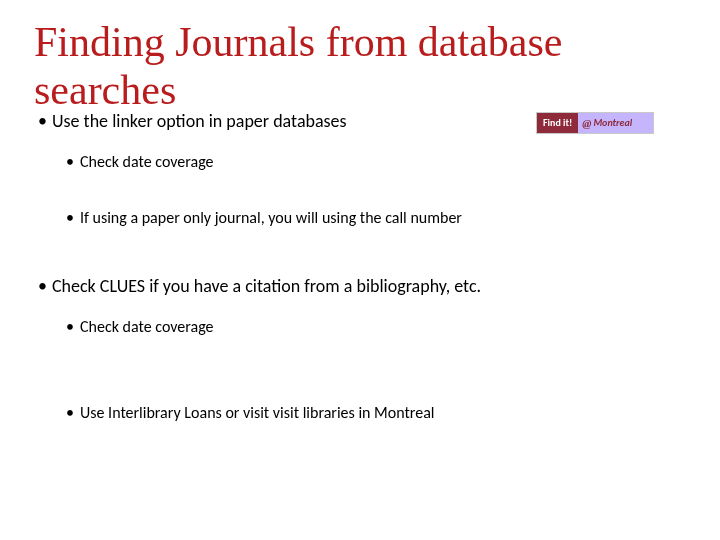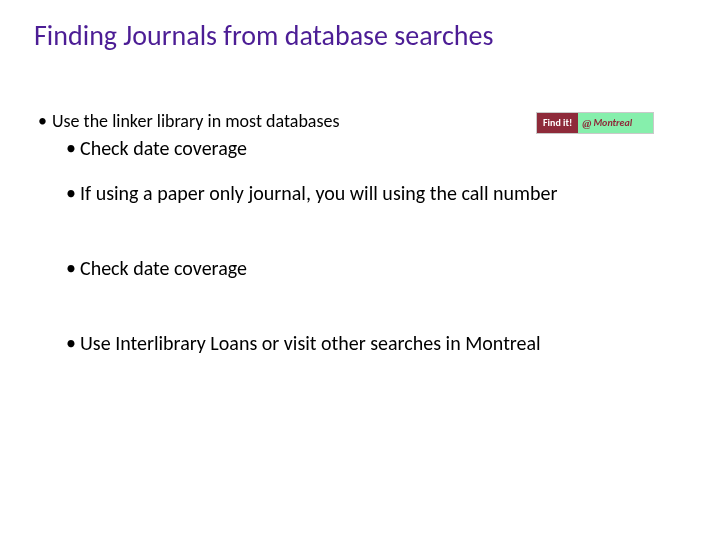--- a/index.html
+++ b/index.html
@@ -15,24 +15,25 @@
     position: relative;
     width: 720px;
     height: 540px;
     box-sizing: border-box;
   }
   .title {
     position: absolute;
     top: 18px;
     left: 34px;
     right: 20px;
-    font-size: 28px;
+    font-size: 42px;
     font-weight: 400;
     letter-spacing: 0px;
-    color: #4c1d95;
+    color: #b91c1c;
+    font-family: Liberation Serif, serif;
   }
   .content {
     position: absolute;
     top: 110px;
     left: 38px;
     right: 30px;
   }
   .lvl1 {
     font-size: 18px;
     line-height: 1.3;
@@ -41,23 +42,23 @@
     padding-left: 14px;
     position: relative;
   }
   .lvl1::before {
     content: "•";
     position: absolute;
     left: 0;
     top: 0;
   }
   .lvl2 {
-    font-size: 20px;
+    font-size: 16px;
     line-height: 1.35;
-    margin-top: 2px;
+    margin-top: 18px;
     margin-bottom: 2px;
     padding-left: 14px;
     margin-left: 28px;
     position: relative;
   }
   .lvl2::before {
     content: "•";
     position: absolute;
     left: 0;
     top: 0;
@@ -65,21 +66,21 @@
   .gap-sm { height: 14px; }
   .gap-lg { height: 44px; }
 
   .badge {
     position: absolute;
     top: 112px;
     right: 66px;
     width: 116px;
     height: 20px;
     border: 1px solid #c9c9c9;
-    background: #86efac;
+    background: #c4b5fd;
     display: flex;
     align-items: stretch;
     font-size: 10px;
     line-height: 18px;
   }
   .badge-left {
     background: #8e2a3a;
     color: #fff;
     padding: 0 6px;
     display: flex;
@@ -116,27 +117,28 @@
   <div class="badge">
     <div class="badge-left">Find it!</div>
     <div class="badge-right">
       <span class="badge-at">@</span>
         <span>Montreal</span>
     </div>
   </div>
 
   <div class="content">
 
-    <div class="lvl1">Use the linker library in most databases</div>
+    <div class="lvl1">Use the linker option in paper databases</div>
     <div class="lvl2">Check date coverage</div>
     <div class="gap-sm"></div>
     <div class="lvl2">If using a paper only journal, you will using the call number</div>
 
     <div class="gap-lg"></div>
 
+    <div class="lvl1">Check CLUES if you have a citation from a bibliography, etc.</div>
     <div class="lvl2">Check date coverage</div>
 
     <div class="gap-lg"></div>
 
-    <div class="lvl2">Use Interlibrary Loans or visit other searches in Montreal</div>
+    <div class="lvl2">Use Interlibrary Loans or visit visit libraries in Montreal</div>
 
   </div>
 </div>
 
 </body></html>

